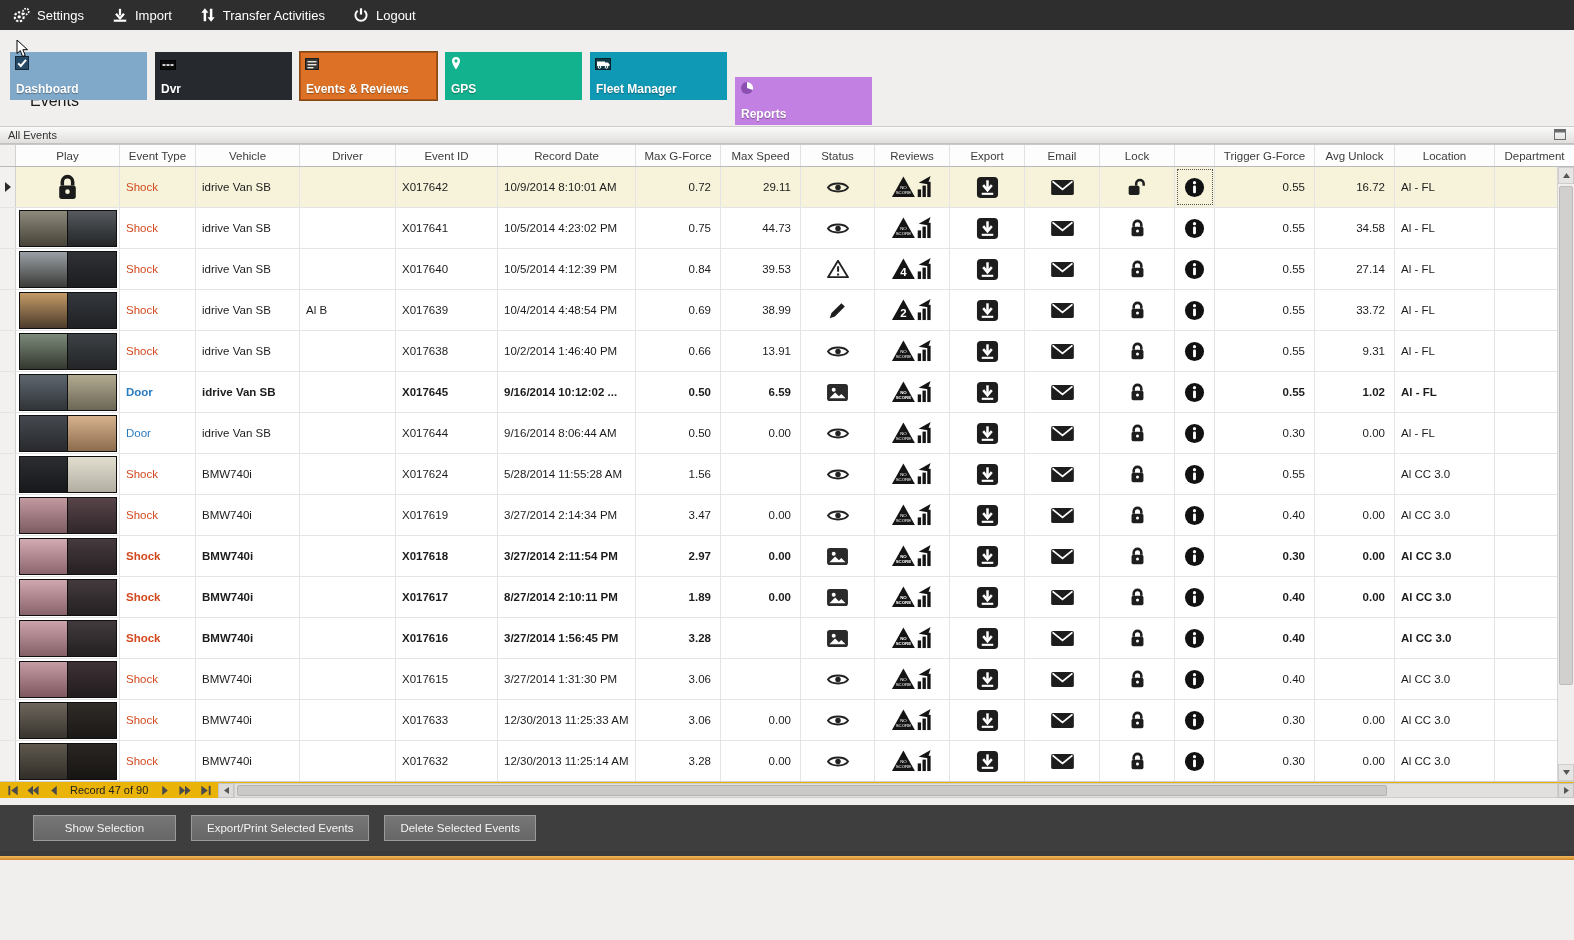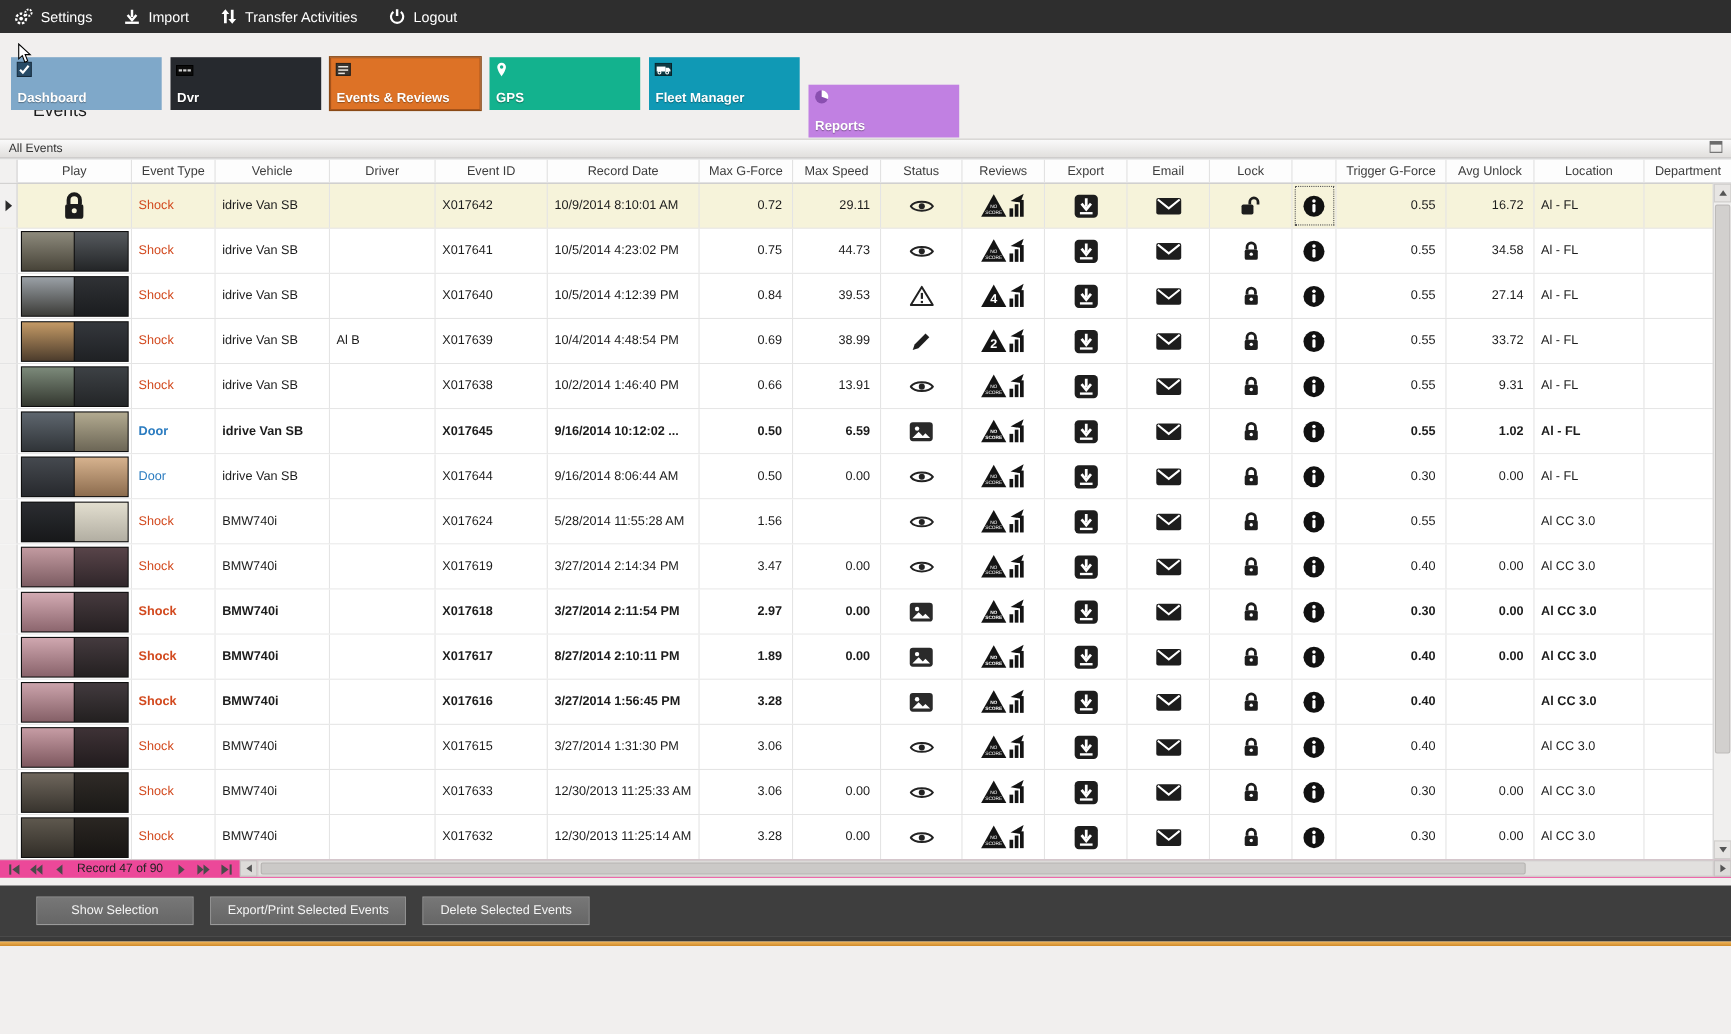--- a/index.html
+++ b/index.html
@@ -73,21 +73,21 @@
   .selarrow{width:0;height:0;border-left:6px solid #2b2b2b;border-top:5px solid transparent;border-bottom:5px solid transparent}
   .thumb{width:98px;height:37px;background:#101010;display:flex;gap:1px;padding:1px}
   .thumb i{flex:1;display:block}
   
   .vscroll{position:absolute;top:22px;right:0;bottom:0;width:17px;background:#f0efee;border-left:1px solid #d5d5d5;display:flex;flex-direction:column}
   .vs-btn{height:17px;flex:0 0 17px;background:#e7e5e3;border:1px solid #cfcdcb;display:flex;align-items:center;justify-content:center}
   .vs-track{flex:1;position:relative}
   .vs-thumb{position:absolute;left:1px;right:1px;top:2px;height:86%;background:#d2d0ce;border:1px solid #bdbbb9;border-radius:2px}
 
   
-  .hscrollbar{height:17px;flex:0 0 17px;background:#ec4899;border-top:1px solid #cfcdcb;display:flex;}
+  .hscrollbar{height:17px;flex:0 0 17px;background:#eab308;border-top:1px solid #cfcdcb;display:flex;align-items:center}
   .recnav{display:flex;align-items:center;gap:2px;padding:0 4px;height:100%}
   .nav-btn{width:18px;height:15px;display:flex;align-items:center;justify-content:center;background:transparent}
   .nav-label{font-size:11px;color:#222;padding:0 6px;white-space:nowrap}
   .hs-arrow{width:16px;height:15px;background:#dddbd9;border:1px solid #c5c3c1;display:flex;align-items:center;justify-content:center;flex:0 0 16px}
   .hs-track{flex:1;height:15px;position:relative;background:#e2e0de;border:1px solid #cfcdcb}
   .hs-thumb{position:absolute;top:1px;bottom:1px;left:2px;width:87%;background:#cbc9c7;border:1px solid #b5b3b1;border-radius:2px}
 
   .gap7{height:7px;flex:0 0 7px}
 
   

